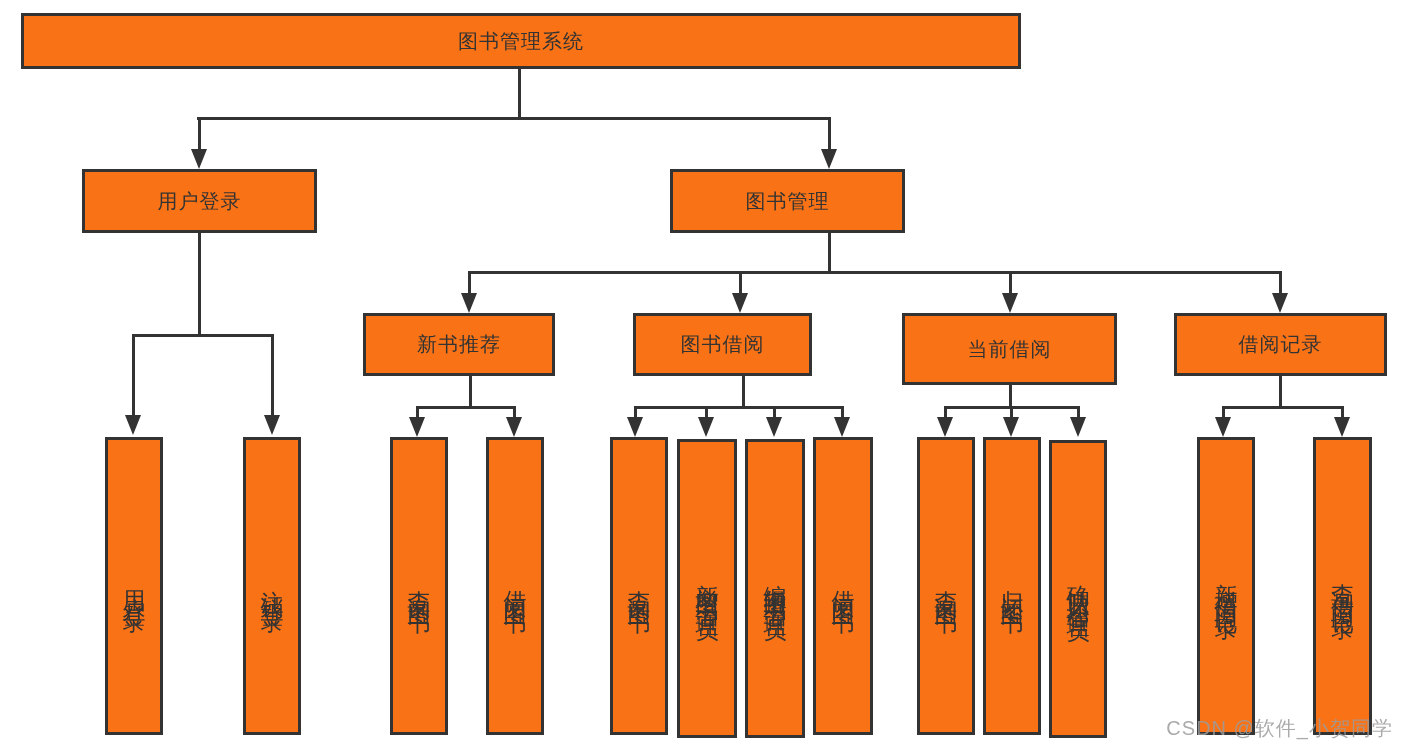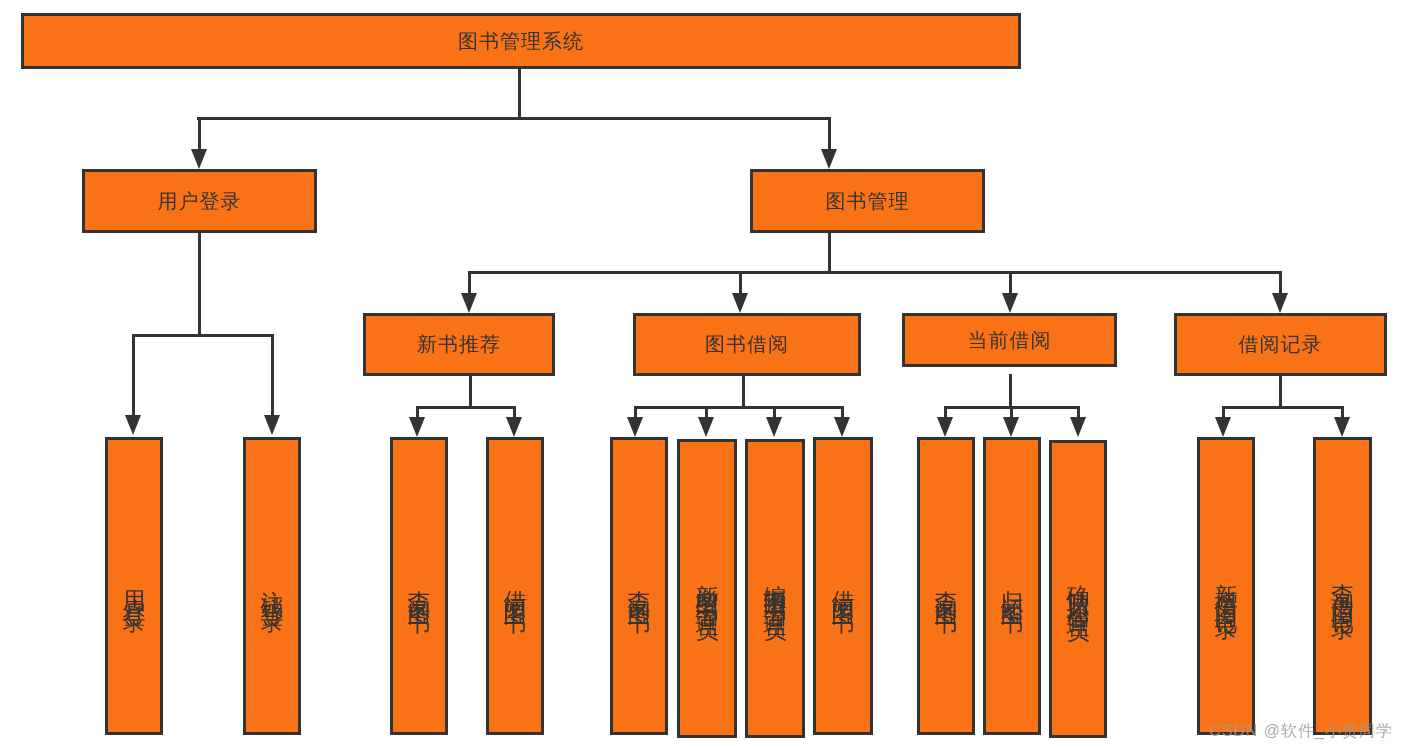--- a/index.html
+++ b/index.html
@@ -62,21 +62,21 @@
     width: 0;
     height: 0;
     border-left: 8px solid transparent;
     border-right: 8px solid transparent;
     border-top: 20px solid #333333;
   }
   .watermark {
     position: absolute;
     right: 12px;
     bottom: 5px;
-    font-size: 16px;
+    font-size: 20px;
     color: rgba(155,155,155,0.85);
     letter-spacing: 1px;
     white-space: nowrap;
     z-index: 5;
     margin-left: 18px;
   }
 </style>
 </head>
 <body>
 
@@ -129,31 +129,31 @@
   <div class="arrow" style="left:1215px; top:406px; height:31px;"></div>
   <div class="arrow" style="left:1334px; top:406px; height:31px;"></div>
 
   <div class="box" style="left:21px; top:13px; width:1000px; height:56px;">
     <span class="hlabel">图书管理系统</span>
   </div>
 
   <div class="box" style="left:82px; top:169px; width:235px; height:64px;">
     <span class="hlabel">用户登录</span>
   </div>
-  <div class="box" style="left:750px; top:169px; width:235px; height:64px;">
+  <div class="box" style="left:670px; top:169px; width:235px; height:64px;">
     <span class="hlabel">图书管理</span>
   </div>
 
   <div class="box" style="left:363px; top:313px; width:192px; height:63px;">
     <span class="hlabel">新书推荐</span>
   </div>
-  <div class="box" style="left:633px; top:313px; width:228px; height:63px;">
+  <div class="box" style="left:633px; top:313px; width:179px; height:63px;">
     <span class="hlabel">图书借阅</span>
   </div>
-  <div class="box" style="left:902px; top:313px; width:215px; height:54px;align-items:center;">
+  <div class="box" style="left:902px; top:313px; width:215px; height:72px;align-items:center;">
     <span class="hlabel">当前借阅</span>
   </div>
   <div class="box" style="left:1174px; top:313px; width:213px; height:63px;">
     <span class="hlabel">借阅记录</span>
   </div>
 
   <div class="box" style="left:105px; top:437px; width:58px; height:298px;">
     <span class="vlabel">用户登录</span>
   </div>
   <div class="box" style="left:243px; top:437px; width:58px; height:298px;">

